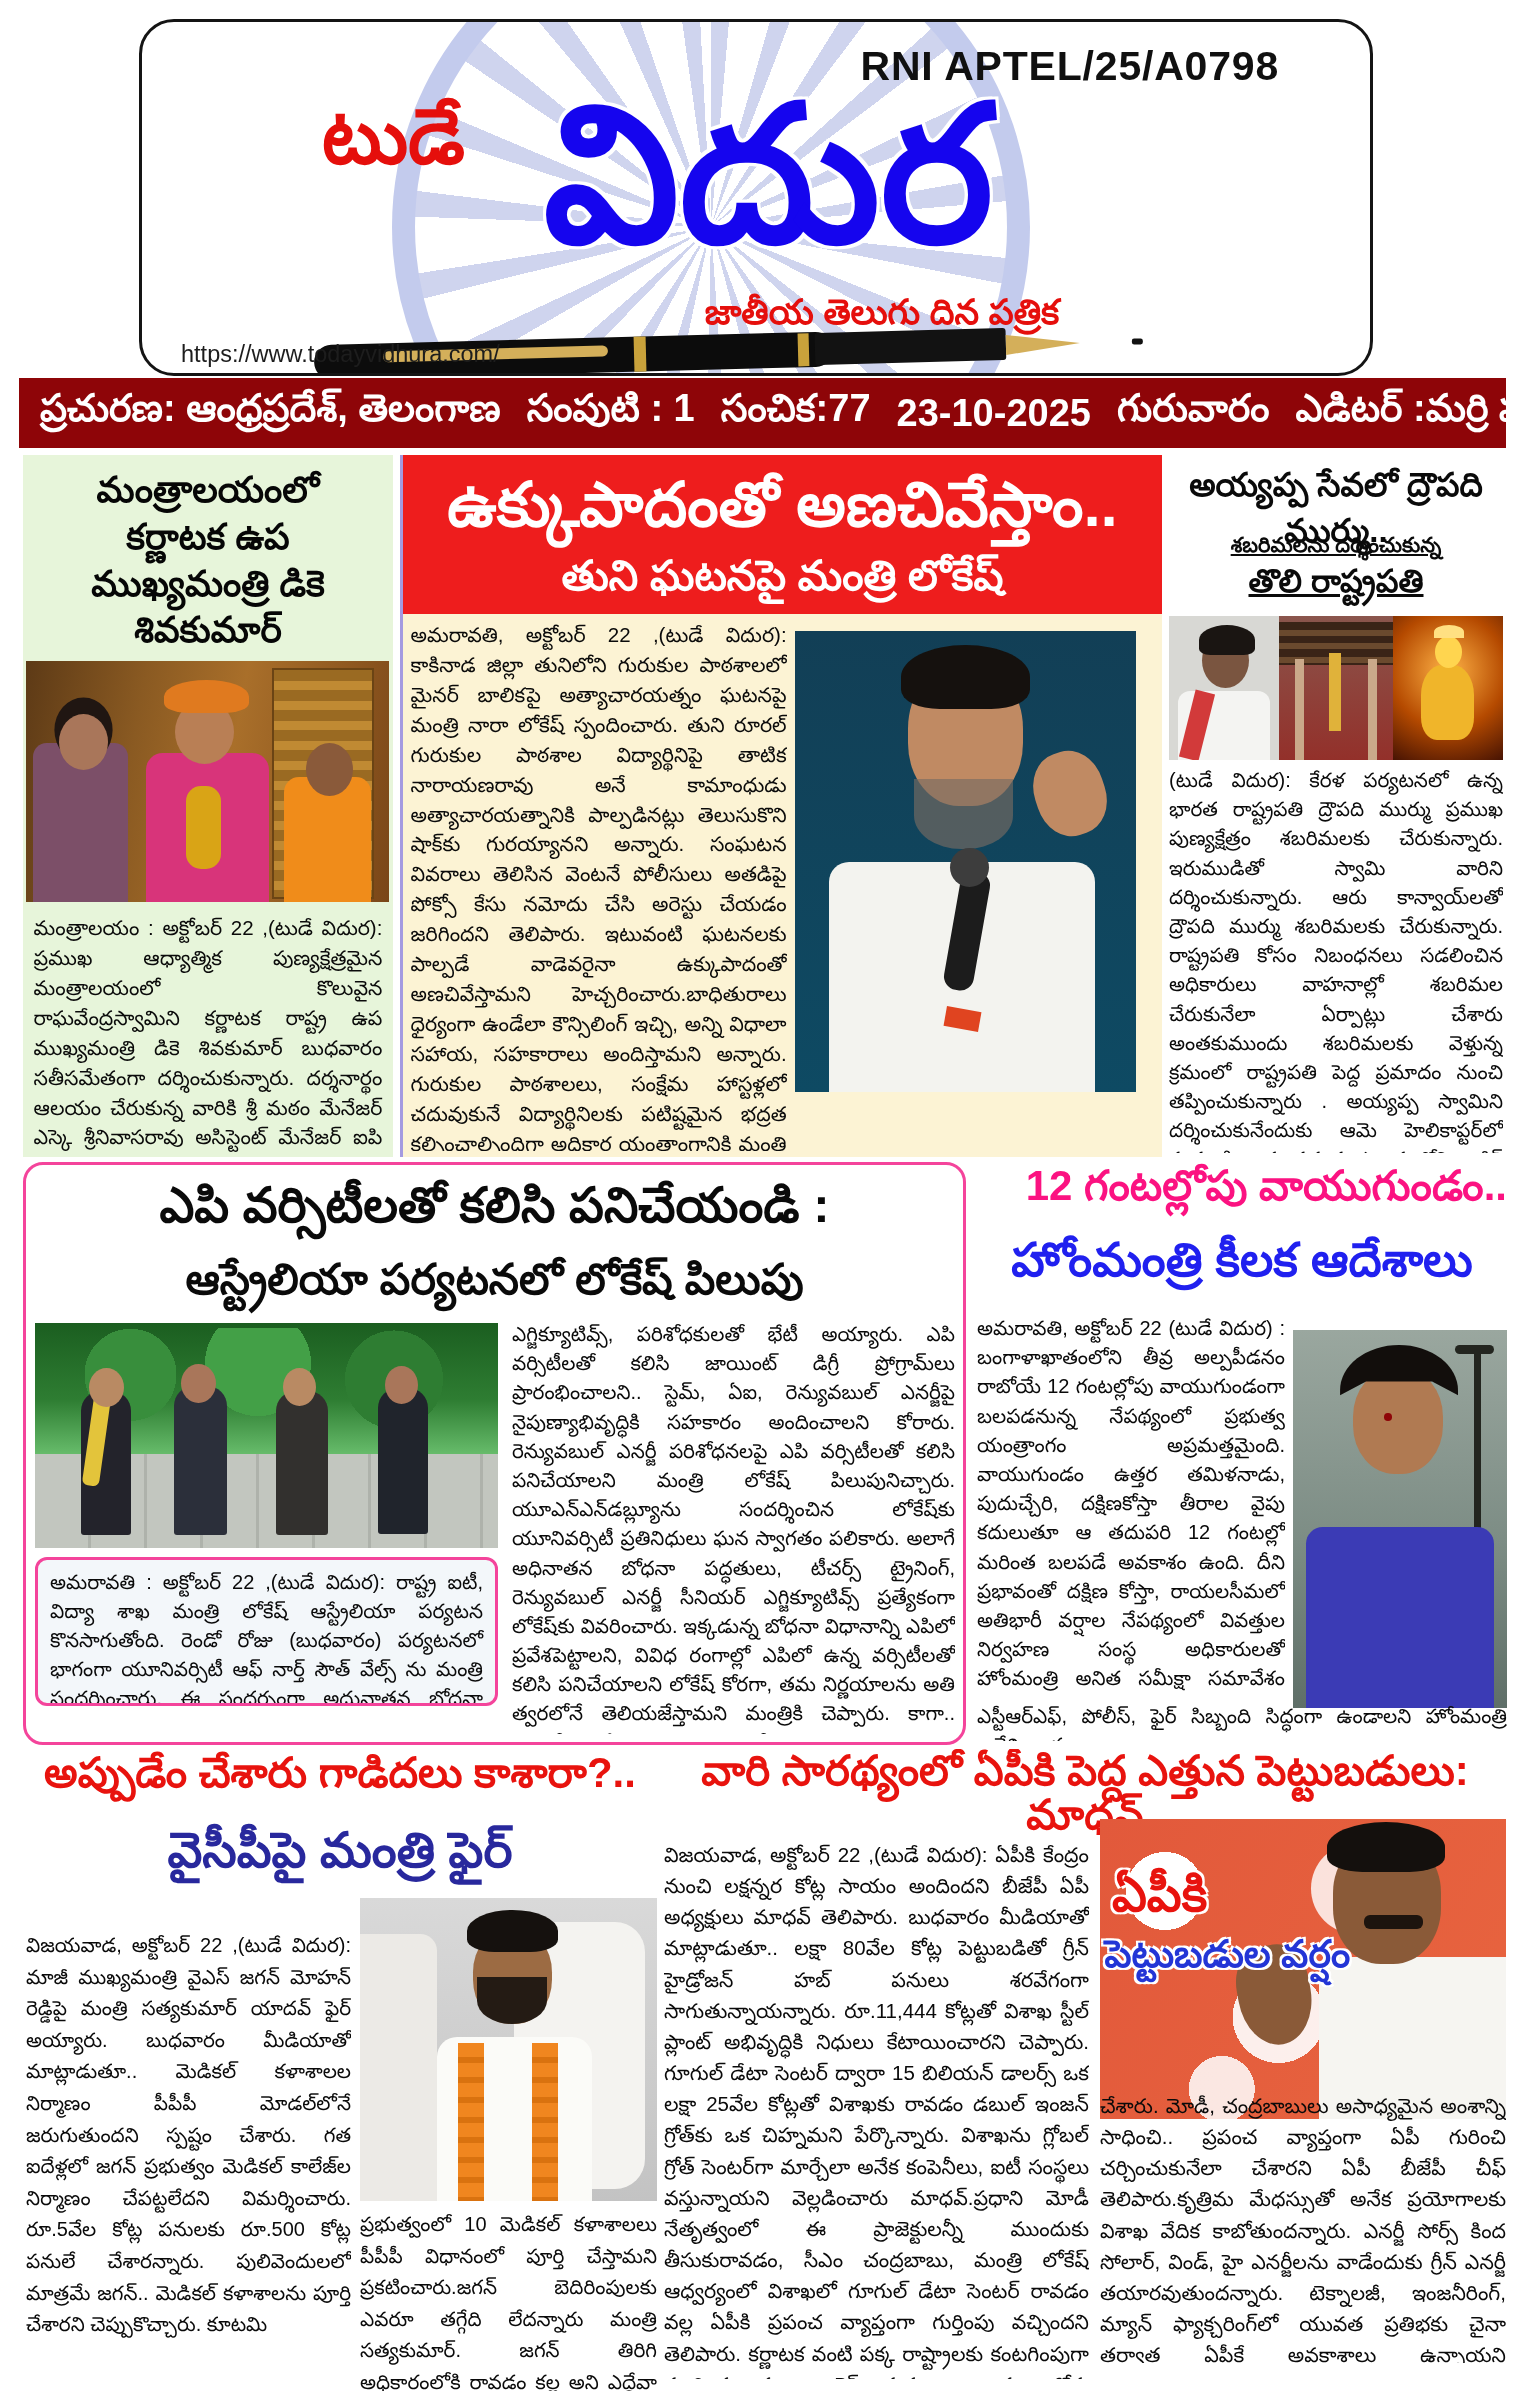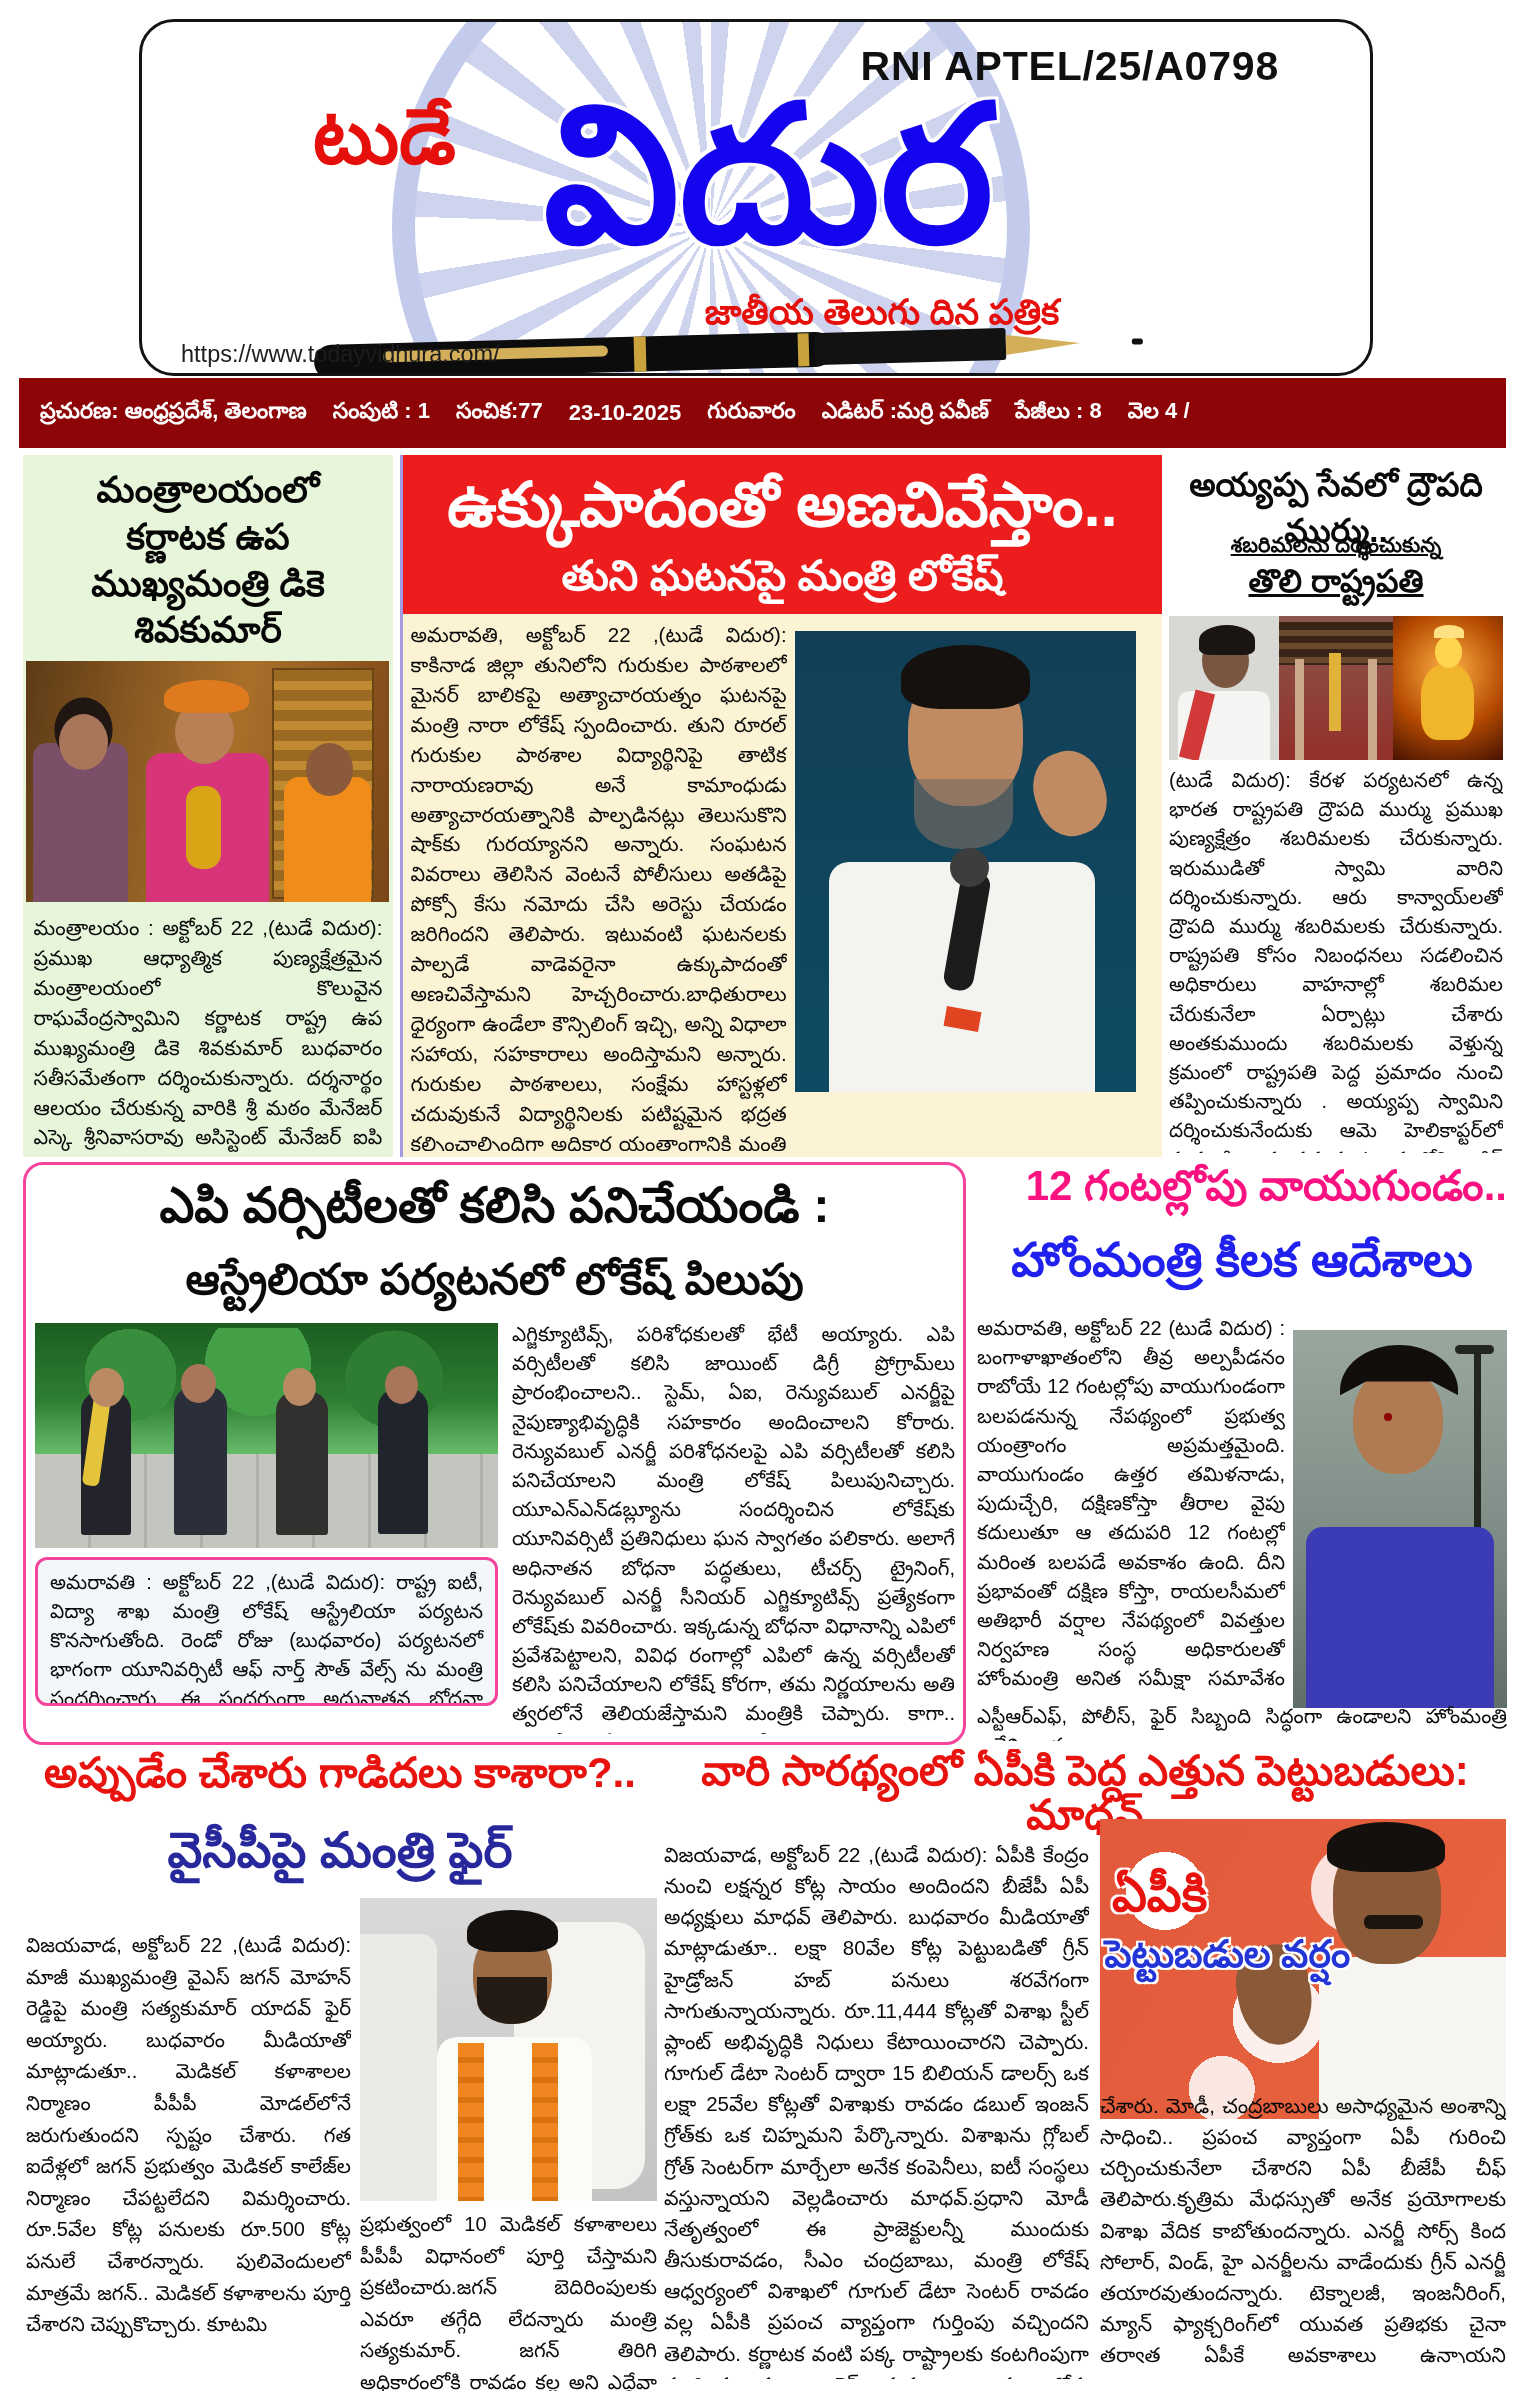--- a/index.html
+++ b/index.html
@@ -8,31 +8,31 @@
   .abs{position:absolute;}
   .sh{position:absolute;}
   .jt{text-align:justify;overflow:hidden;line-height:1.46;}
   
   .masthead{left:139px;top:19px;width:1228px;height:351px;border:3px solid #141414;
             border-radius:35px;background:#ffffff;overflow:hidden;}
   .chakra{left:250px;top:-114px;width:592px;height:592px;border-radius:50%;
           background:repeating-conic-gradient(#c7cdec 0deg 5deg,#ffffff 5deg 16deg);
           border:23px solid #b9c2ea;opacity:.85;}
   .rni{right:91px;top:21px;font-size:41px;font-weight:700;color:#101010;letter-spacing:0.8px;}
-  .brand-prefix{left:171px;top:70px;font-size:77px;font-weight:800;color:#e50f0c;}
+  .brand-prefix{left:180px;top:70px;font-size:77px;font-weight:800;color:#e50f0c;}
   .brand{left:156px;top:53px;width:941px;text-align:center;font-size:191px;line-height:1.05;
          font-weight:800;color:#1505ee;text-shadow:3px 3px 0 #ffffff,-3px -3px 0 #ffffff,
          3px -3px 0 #ffffff,-3px 3px 0 #ffffff;}
   .tagline{left:448px;top:270px;width:584px;text-align:center;font-size:35px;font-weight:800;color:#e50f0c;}
   .pen{left:163px;top:302px;width:865px;height:56px;transform:rotate(-1.5deg);}
   .url{left:39px;bottom:4.6px;font-size:23.5px;color:#1d1d1d;}
   
   .infobar{left:19px;top:378px;width:1487px;height:70px;background:#8e0508;color:#ffffff;
            display:flex;align-items:center;gap:26px;padding:0 21px;box-sizing:border-box;
-           font-size:22px;font-weight:700;white-space:nowrap;overflow:hidden;}
+           font-size:38px;font-weight:700;white-space:nowrap;overflow:hidden;}
   
   .article1{left:23px;top:455px;width:370px;height:702px;background:#e7f5da;overflow:hidden;}
   .a1-head{padding:12px 25px 3px;font-size:36px;font-weight:800;text-align:center;line-height:1.3;color:#060606;}
   .a1-photo{left:3px;top:206px;width:363px;height:241px;}
   .a1-body{left:0;top:452px;width:370px;height:247px;padding:6px 10.6px;box-sizing:border-box;font-size:20.5px;}
   .article2{left:400px;top:455px;width:759px;height:702px;background:#fcf3d4;border-left:3px solid #a49ae0;overflow:hidden;}
   .a2-banner{left:0;top:0;width:759px;height:159px;background:#ee1d1d;color:#ffffff;text-align:center;}
   .a2-h1{left:0;top:13.7px;width:100%;font-size:62px;font-weight:800;}
   .a2-h2{left:0;top:97px;width:100%;font-size:42px;font-weight:700;}
   .a2-body{left:7.6px;top:165px;width:376px;height:531px;font-size:20.5px;}

